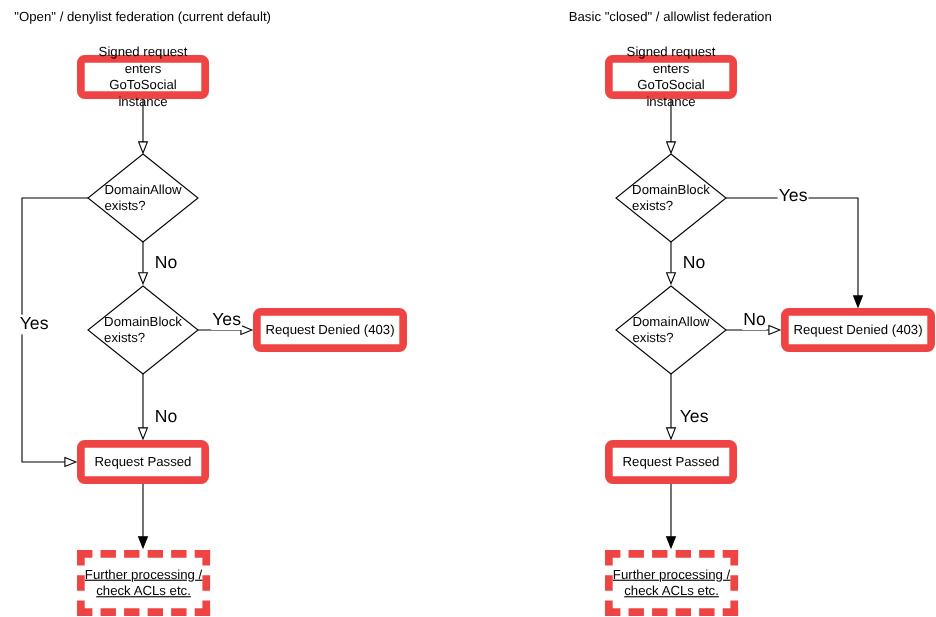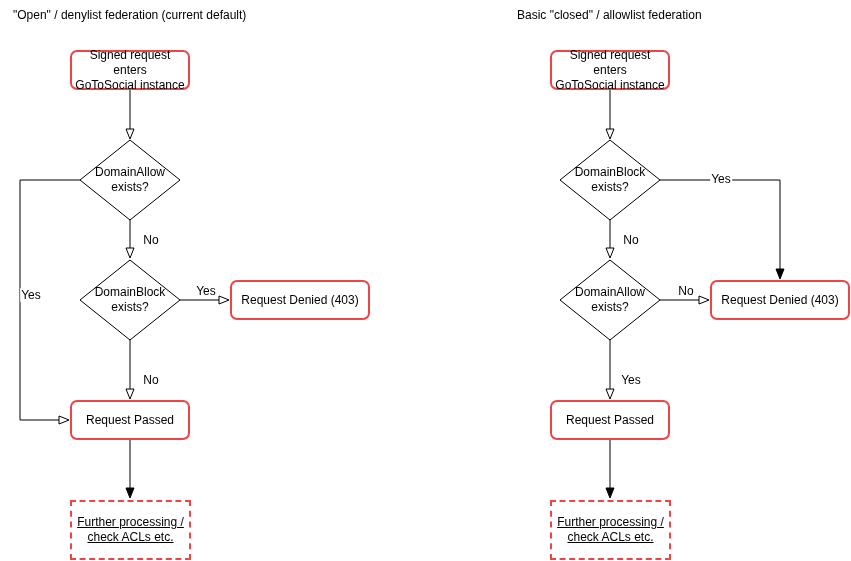--- a/index.html
+++ b/index.html
@@ -22,46 +22,46 @@
   }
   .title {
     position: absolute;
     font-size: 12px;
     color: #000000;
     white-space: nowrap;
   }
   .node {
     position: absolute;
     box-sizing: border-box;
-    border: 2px solid #ef4444;
+    border: 7px solid #ef4444;
     background: #ffffff;
     display: flex;
     align-items: center;
     justify-content: center;
     text-align: center;
     font-size: 12px;
     line-height: 15px;
     color: #000000;
     white-space: pre-line;
   }
   .rounded { border-radius: 7px; }
   .dashed  { border-style: dashed; text-decoration: underline; }
   .diamond-label {
     position: absolute;
     transform: translate(-50%, -50%);
-    text-align: center;
+    text-align: left;
     font-size: 12px;
     line-height: 15px;
     color: #000000;
     white-space: pre-line;
   }
   .edge-label {
     position: absolute;
     transform: translate(-50%, -50%);
-    font-size: 12px;
+    font-size: 16px;
     color: #000000;
     background: #ffffff;
     padding: 0 1px;
     white-space: nowrap;
   }
 </style>
 </head>
 <body>
 
 <div class="canvas">

